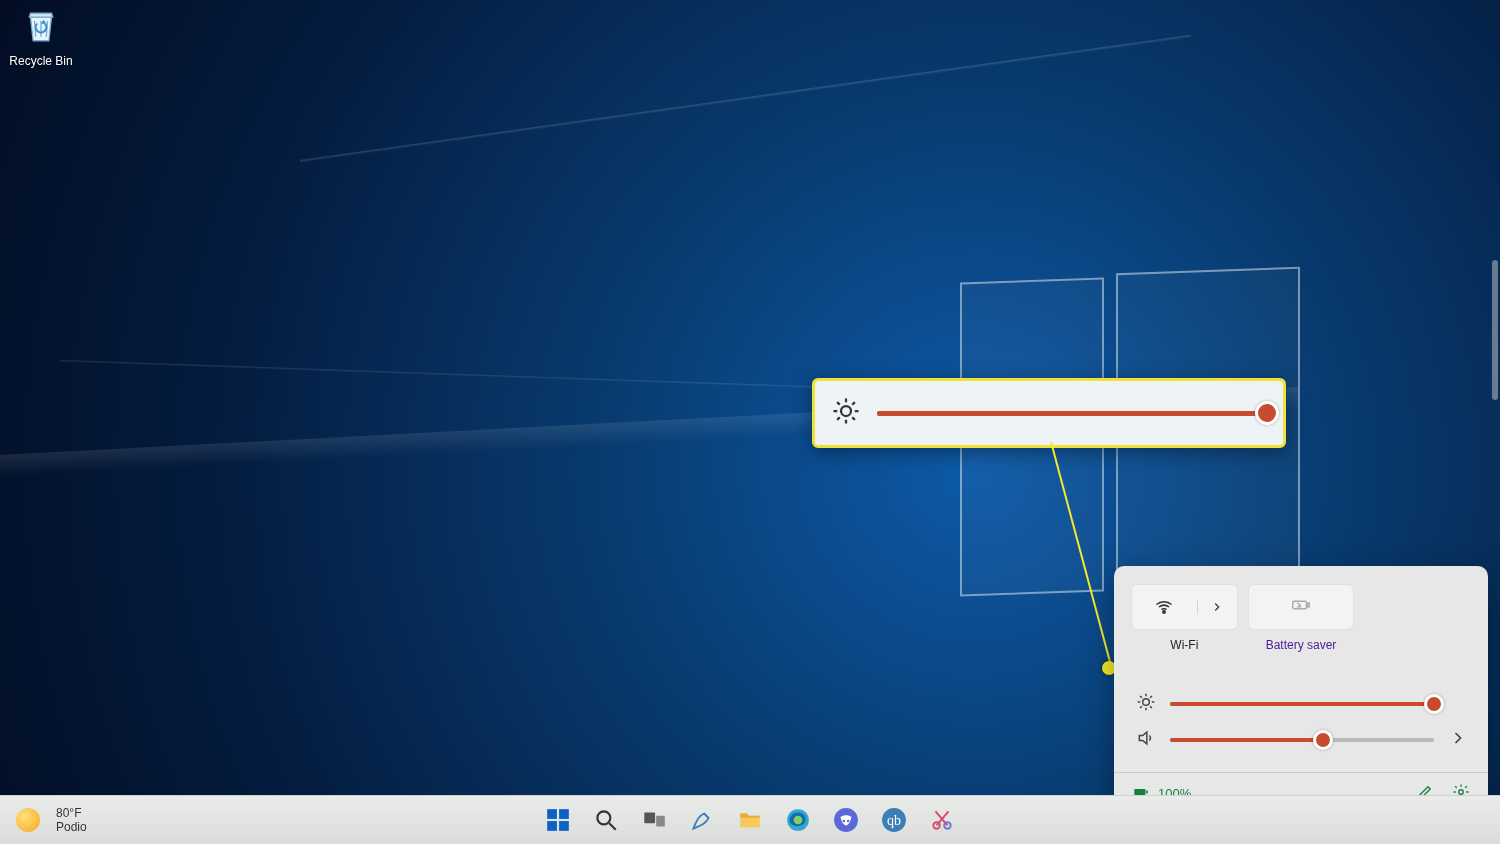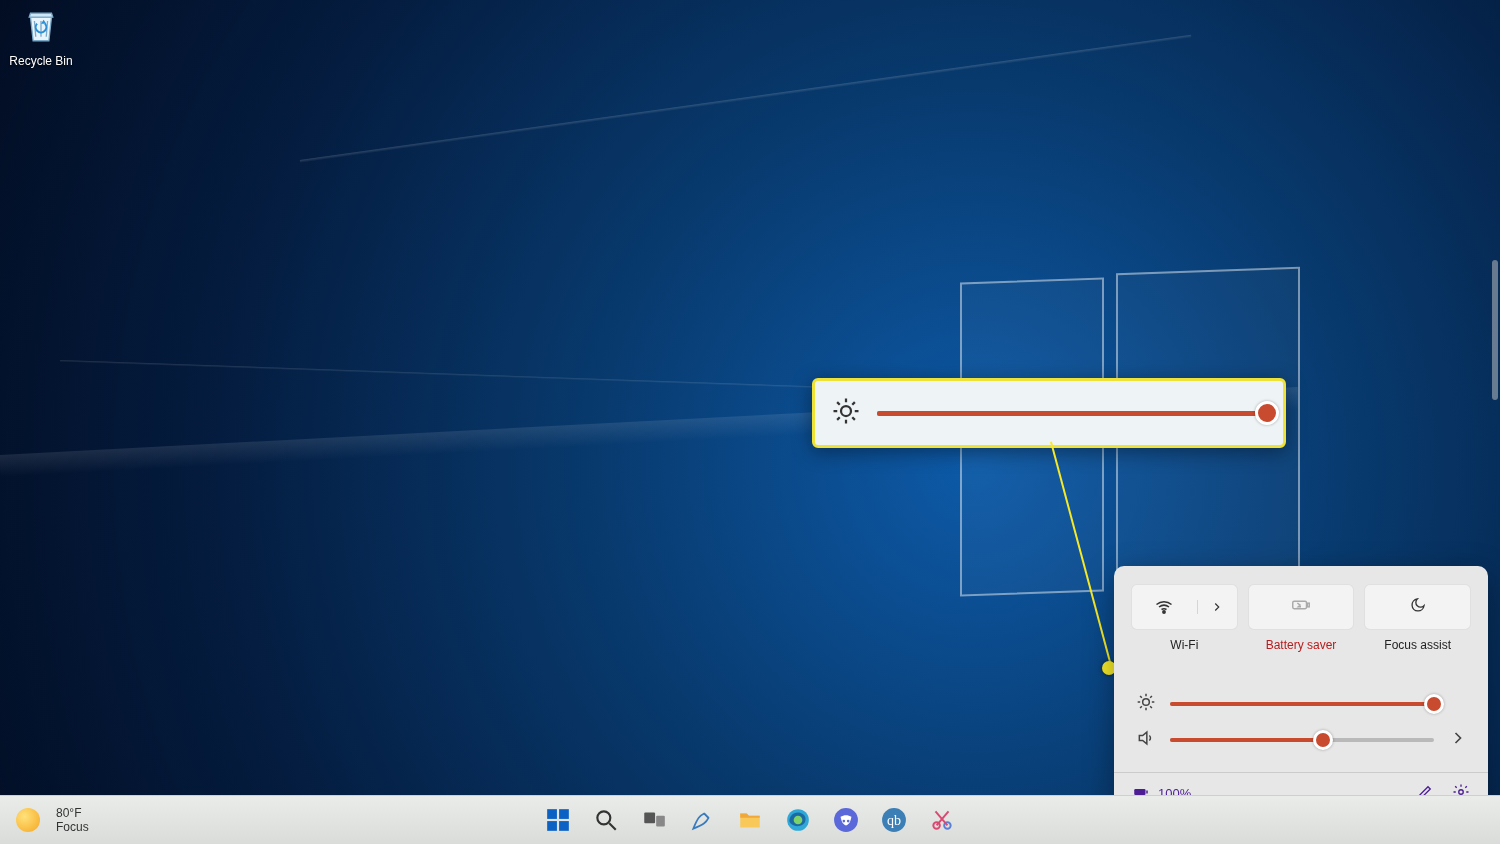--- a/index.html
+++ b/index.html
@@ -160,21 +160,21 @@
     right: 10px;
     font-size: 12px;
   }
   .qp-label {
     font-size: 12px;
     color: #222;
     text-align: center;
     line-height: 15px;
     min-height: 30px;
   }
-  .qp-label.dim { color: #b91c1c; }
+  .qp-label.dim { color: #4c1d95; }
 
   .qp-slider-row {
     display: flex;
     align-items: center;
     gap: 14px;
     padding: 6px 4px;
   }
   .qp-slider-row svg { width: 20px; height: 20px; color: #444; flex: 0 0 auto; }
   .slider {
     position: relative;
@@ -208,21 +208,21 @@
   }
 
   .qp-footer {
     border-top: 1px solid rgba(0,0,0,0.12);
     margin: 14px -18px -10px -18px;
     padding: 10px 18px;
     display: flex;
     align-items: center;
     justify-content: space-between;
     font-size: 13px;
-    color: #4c1d95;
+    color: #15803d;
   }
   .qp-footer .left { display: flex; align-items: center; gap: 8px; }
   .qp-footer .right { display: flex; align-items: center; gap: 18px; }
   .qp-footer svg { width: 18px; height: 18px; cursor: pointer; }
 
   
   .callout {
     position: absolute;
     left: 812px;
     top: 378px;
@@ -340,30 +340,20 @@
             <svg viewBox="0 0 24 24" width="22" height="22" fill="none" stroke="currentColor" stroke-width="1.6">
                 <rect x="3" y="8" width="15" height="8" rx="1.5"></rect>
                 <rect x="19" y="10" width="2" height="4"></rect>
                 <path d="M8 10l3 2-2 2 3-0"></path>
               </svg>
           </span>
         </div>
         <div class="qp-label dim">Battery saver</div>
       </div>
 
-      <div class="qp-cell">
-        <div class="qp-btn">
-          <span>
-            <svg viewBox="0 0 24 24" width="18" height="18" fill="none" stroke="currentColor" stroke-width="1.8">
-                <path d="M20 13A8 8 0 1 1 11 4a6 6 0 0 0 9 9z"></path>
-              </svg>
-          </span>
-        </div>
-        <div class="qp-label">Focus assist</div>
-      </div>
 
     </div>
 
     <div class="qp-slider-row">
       <span>
         <svg viewBox="0 0 24 24" fill="none" stroke="currentColor" stroke-width="1.8">
             <circle cx="12" cy="12" r="4"></circle>
             <path d="M12 2v3M12 19v3M2 12h3M19 12h3M4.9 4.9l2.1 2.1M17 17l2.1 2.1M4.9 19.1l2.1-2.1M17 7l2.1-2.1"></path>
           </svg>
       </span>
@@ -416,21 +406,21 @@
         </span>
       </div>
     </div>
   </div>
 
   <div class="taskbar">
     <div class="taskbar-left">
       <div class="weather-icon"></div>
       <div class="weather-text">
         <span>80°F</span>
-        <span>Focus</span>
+        <span>Podio</span>
       </div>
     </div>
 
     <div class="taskbar-center">
       <div class="tb-item">
         <svg viewBox="0 0 24 24">
             <rect x="2" y="2" width="9" height="9" fill="#0b61c4"></rect>
             <rect x="13" y="2" width="9" height="9" fill="#0b61c4"></rect>
             <rect x="2" y="13" width="9" height="9" fill="#0b61c4"></rect>
             <rect x="13" y="13" width="9" height="9" fill="#0b61c4"></rect>

